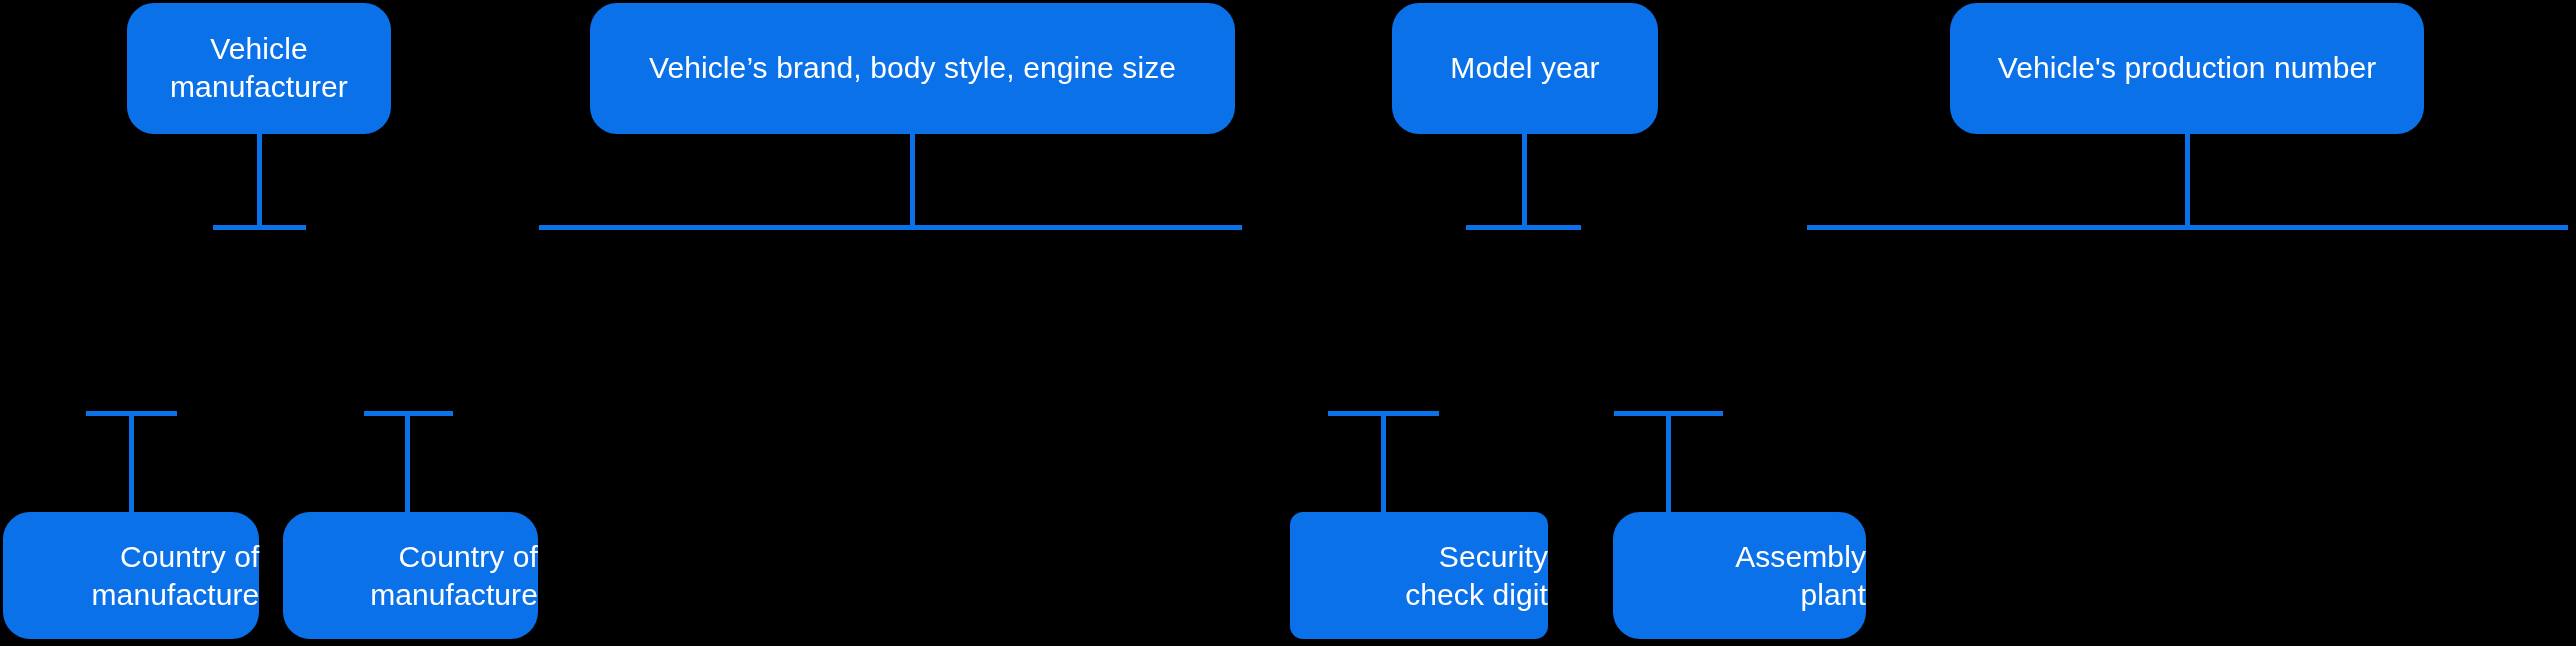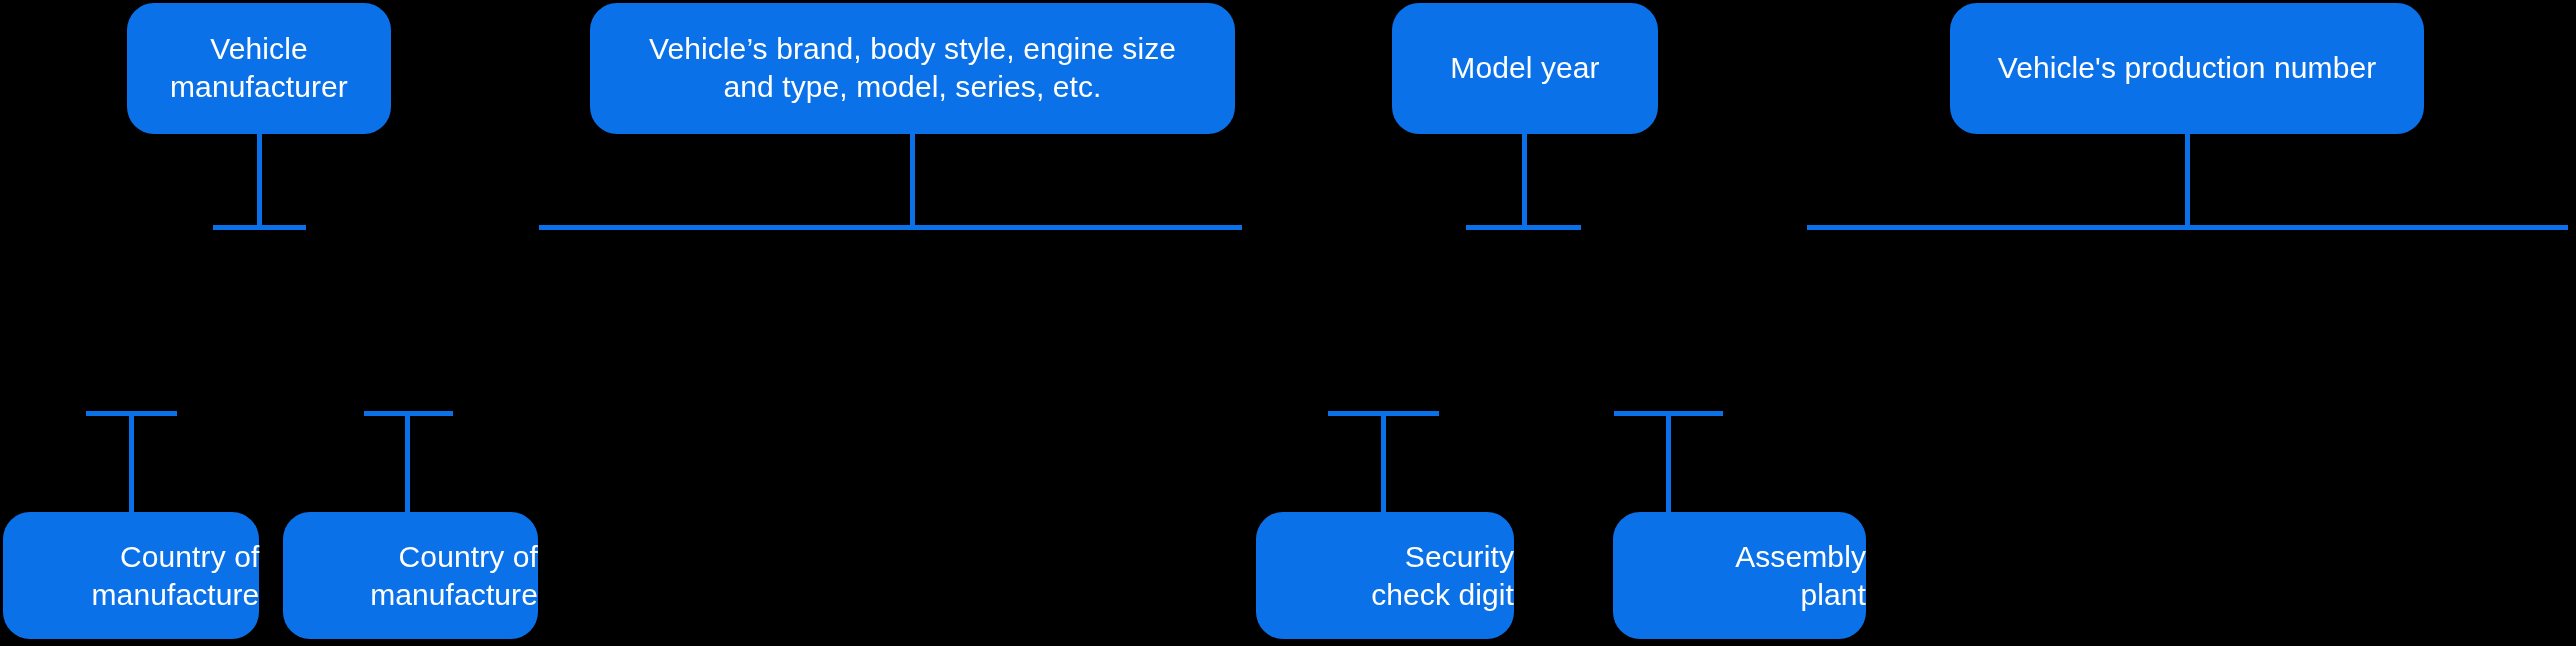--- a/index.html
+++ b/index.html
@@ -56,21 +56,20 @@
 
 <div id="canvas">
 
   <div class="node top" style="left:127px; width:264px;">
     <span class="ln">Vehicle</span>
     <span class="ln">manufacturer</span>
   </div>
 
   <div class="node top" style="left:590px; width:645px;">
     <span class="ln">Vehicle’s brand, body style, engine size</span>
-    <span class="ln">and type, model, series, etc.</span>
   </div>
 
   <div class="node top" style="left:1392px; width:266px;">
     <span class="ln">Model year</span>
   </div>
 
   <div class="node top" style="left:1950px; width:474px;">
     <span class="ln">Vehicle's production number</span>
   </div>
 
@@ -101,21 +100,21 @@
   <div class="node bottom" style="left:3.4px; width:256px;">
     <span class="ln">Country of</span>
     <span class="ln">manufacture</span>
   </div>
 
   <div class="node bottom" style="left:283px; width:255px;">
     <span class="ln">Country of</span>
     <span class="ln">manufacture</span>
   </div>
 
-  <div class="node bottom" style="left:1256px; width:258px;">
+  <div class="node bottom" style="left:1290px; width:258px;border-radius:13px;">
     <span class="ln">Security</span>
     <span class="ln">check digit</span>
   </div>
 
   <div class="node bottom" style="left:1613px; width:253px;">
     <span class="ln">Assembly</span>
     <span class="ln">plant</span>
   </div>
 
 </div>

